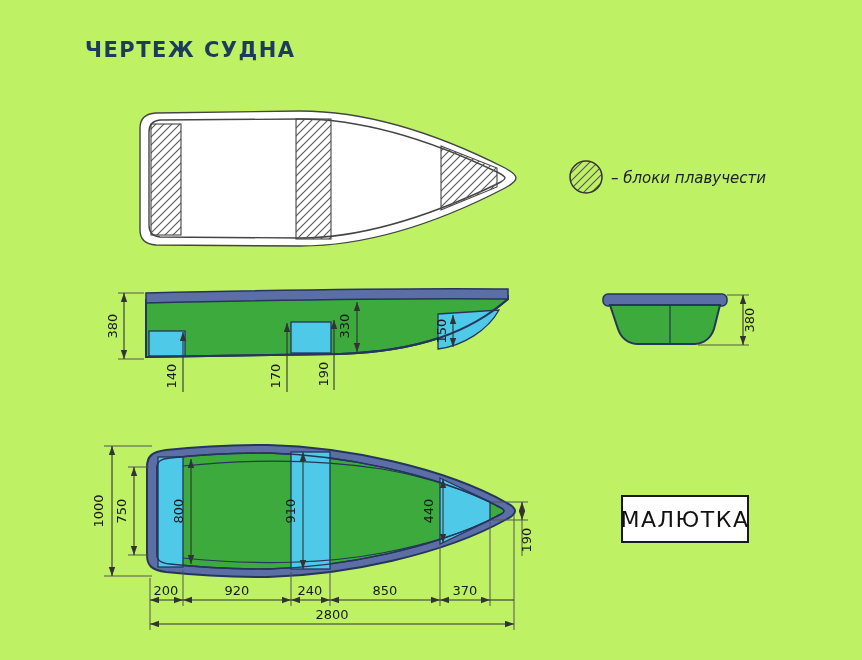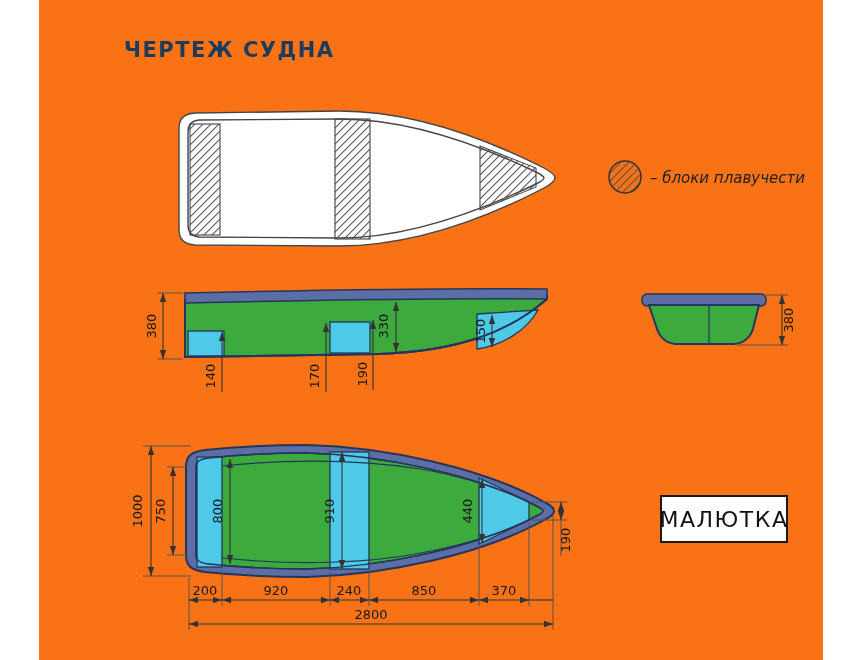--- a/index.html
+++ b/index.html
@@ -1,16 +1,16 @@
 <!DOCTYPE html>
 <html style="--title_navy: #1d3c5c; --hull_green: #3caa3c; --block_cyan: #4ec9e8; --gunwale_blue: #5b6ea6; --outline_dark: #26355c;"><head>
 <meta charset="utf-8">
 <style>
   html,body{margin:0;padding:0;background:#ffffff;}
-  .page{position:relative;width:784px;height:660px;background:#f97316;overflow:hidden;margin-left:39px;}
+  .page{position:relative;width:862px;height:660px;background:#bef264;overflow:hidden;}
   svg{display:block;}
   .title-text{font-family:"DejaVu Sans",sans-serif;font-size:21px;font-weight:600;letter-spacing:1.5px;fill:var(--title_navy,#1d3c5c);}
   .legend-text{font-family:"DejaVu Sans",sans-serif;font-size:15px;font-style:italic;fill:#222;}
   .plate-text{font-family:"DejaVu Sans",sans-serif;font-size:22px;letter-spacing:1.5px;fill:#111;}
   .dim-text{font-family:"DejaVu Sans",sans-serif;font-size:13px;fill:#1a1a1a;}
   .line-art{fill:none;stroke:#444;stroke-width:1.4;}
   .line-art-fill{fill:#fff;stroke:#444;stroke-width:1.4;}
   .hatch-shape{fill:url(#hatch);stroke:#444;stroke-width:1.1;}
   .fill-green{fill:var(--hull_green,#3caa3c);stroke:var(--outline_dark,#26355c);stroke-width:2;}
   .fill-green-thin{fill:var(--hull_green,#3caa3c);stroke:var(--outline_dark,#26355c);stroke-width:1.4;}

